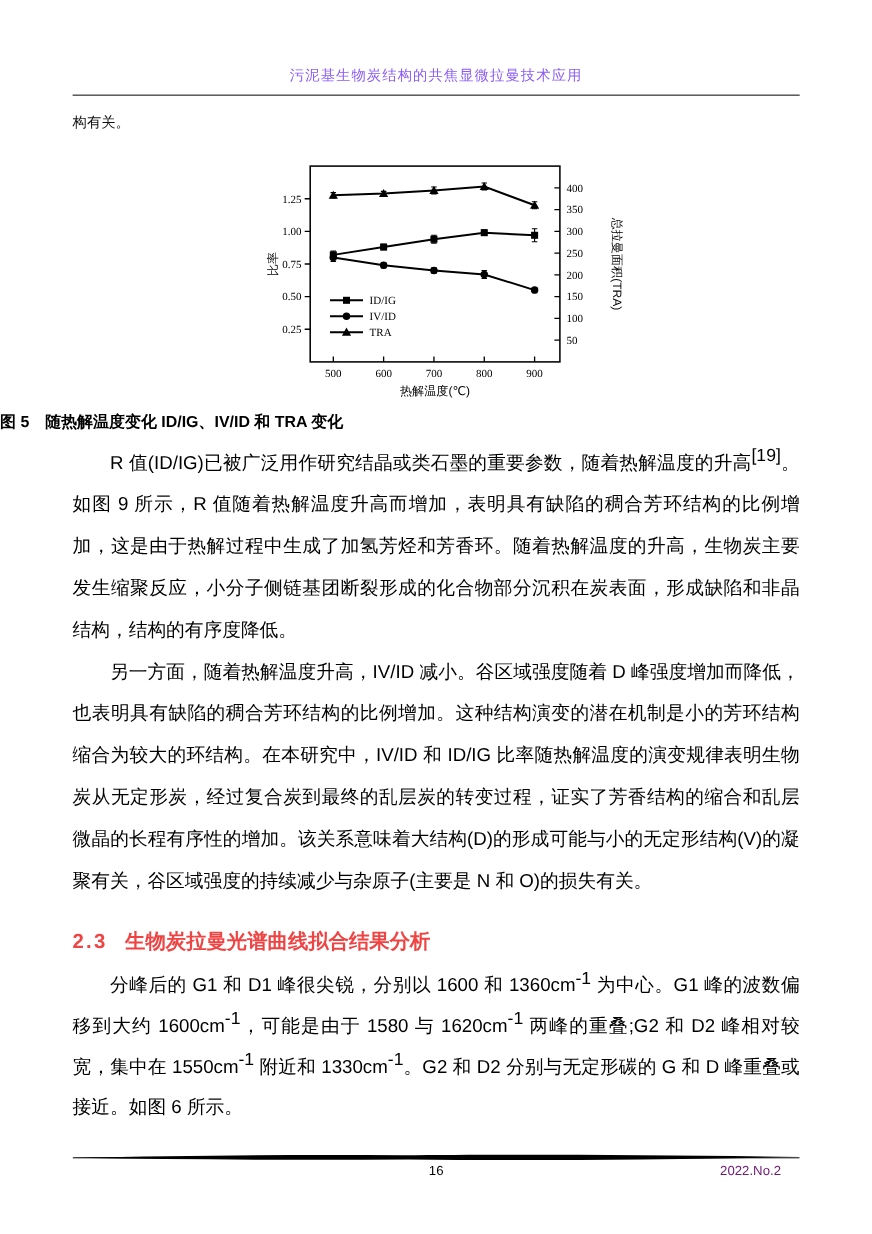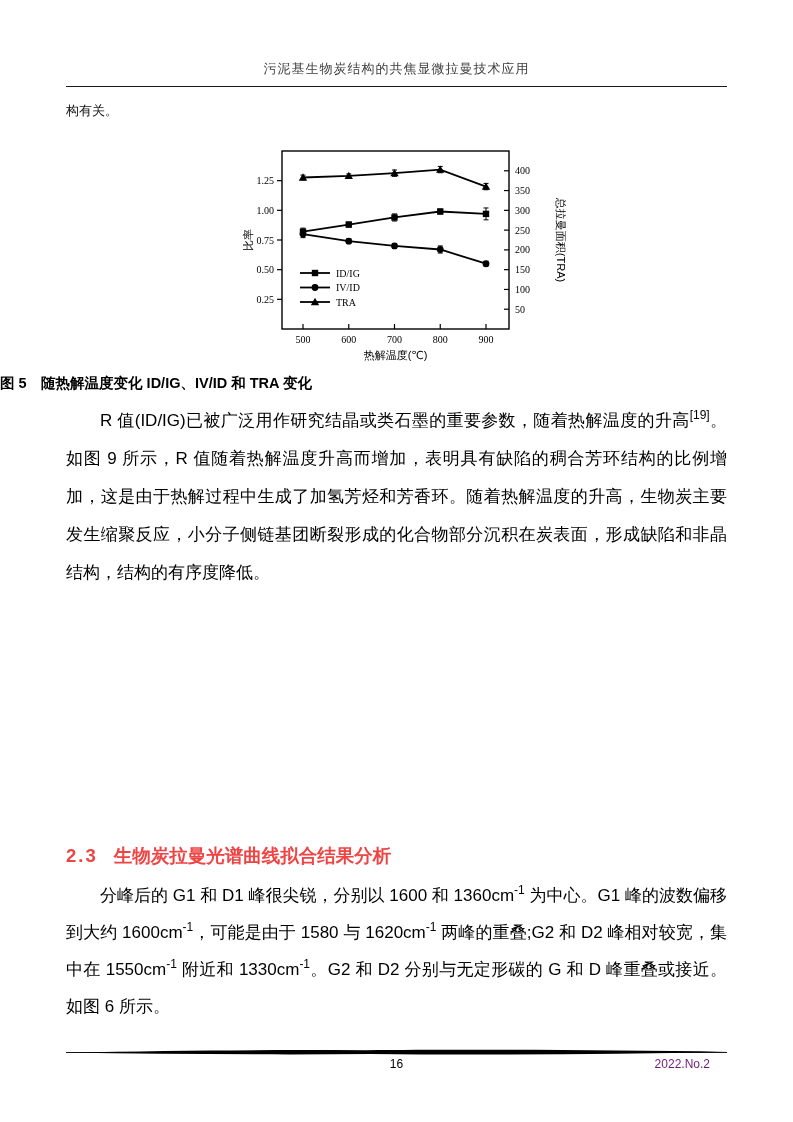--- a/index.html
+++ b/index.html
@@ -3,21 +3,21 @@
 <meta charset="utf-8">
 <style>
   html,body { margin:0; padding:0; background:#888; }
   .page {
     position:relative; width:793px; height:1122px; margin:0 auto;
     background:#ffffff; overflow:hidden;
     font-family:"Liberation Sans","DejaVu Sans",sans-serif; color:#111;
   }
   .running-header {
     position:absolute; top:60px; left:0; width:100%;
-    text-align:center; font-size:13px; color:#404040; letter-spacing:1px;font-family:Liberation Mono, monospace;
+    text-align:center; font-size:13px; color:#8b5cf6; letter-spacing:1px;font-family:Liberation Mono, monospace;
   }
   .header-rule {
     position:absolute; top:86px; left:66px; width:661px;
     border-top:1.6px solid #1a1a1a;
   }
   .leading-line {
     position:absolute; top:92px; left:66px; width:661px;
     font-size:13px; line-height:38px;
   }
   .figure { position:absolute; top:145px; left:240px; width:330px; margin:0; }
@@ -27,21 +27,21 @@
     text-align:left; font-size:14.5px; font-weight:bold; color:#000;
   }
   .bodytext {
     position:absolute; left:66px; width:661px; margin:0;
     font-size:17px; line-height:38px; text-align:justify; color:#000;
     text-indent:2em;
   }
   .p1 { top:402px; }
   .p2 { top:592px; }
   .p3 { top:877px; line-height:37px; }
-  .bodytext sup { font-size:12px; line-height:0; vertical-align:super; }
+  .bodytext sup { font-size:16px; line-height:0; vertical-align:super; }
   .section-heading {
     position:absolute; top:843px; left:66px; width:661px; margin:0;
     font-size:18.5px; font-weight:bold; color:#ef4444;
   }
   .section-heading .hnum { margin-right:16px; letter-spacing:2px; }
   .footer-bar { position:absolute; top:1049px; left:66px; }
   .page-number {
     position:absolute; top:1057px; left:66px; width:661px;
     text-align:center; font-size:12px; color:#000;
   }
@@ -175,20 +175,21 @@
         <text x="96" y="160.5" text-anchor="start" class="chart-tick">TRA</text>
         <text x="155.5" y="214" text-anchor="middle" class="chart-axis">热解温度(℃)</text>
         <text transform="translate(12,95) rotate(-90)" text-anchor="middle" class="chart-axis">比率</text>
         <text transform="translate(317,95) rotate(90)" text-anchor="middle" class="chart-axis">总拉曼面积(TRA)</text>
       </svg>
   </figure>
   <figcaption class="figure-caption">图 5　随热解温度变化 ID/IG、IV/ID 和 TRA 变化</figcaption>
 
   <p class="bodytext p1"><span>R 值(ID/IG)已被广泛用作研究结晶或类石墨的重要参数，随着热解温度的升高</span><sup>[19]</sup><span>。如图 9 所示，R 值随着热解温度升高而增加，表明具有缺陷的稠合芳环结构的比例增加，这是由于热解过程中生成了加氢芳烃和芳香环。随着热解温度的升高，生物炭主要发生缩聚反应，小分子侧链基团断裂形成的化合物部分沉积在炭表面，形成缺陷和非晶结构，结构的有序度降低。</span></p>
 
+  <p class="bodytext p2">另一方面，随着热解温度升高，IV/ID 减小。谷区域强度随着 D 峰强度增加而降低，也表明具有缺陷的稠合芳环结构的比例增加。这种结构演变的潜在机制是小的芳环结构缩合为较大的环结构。在本研究中，IV/ID 和 ID/IG 比率随热解温度的演变规律表明生物炭从无定形炭，经过复合炭到最终的乱层炭的转变过程，证实了芳香结构的缩合和乱层微晶的长程有序性的增加。该关系意味着大结构(D)的形成可能与小的无定形结构(V)的凝聚有关，谷区域强度的持续减少与杂原子(主要是 N 和 O)的损失有关。</p>
 
   <h2 class="section-heading"><span class="hnum">2.3</span><span>生物炭拉曼光谱曲线拟合结果分析</span></h2>
 
   <p class="bodytext p3"><span>分峰后的 G1 和 D1 峰很尖锐，分别以 1600 和 1360cm</span><sup>-1</sup><span> 为中心。G1 峰的波数偏移到大约 1600cm</span><sup>-1</sup><span>，可能是由于 1580 与 1620cm</span><sup>-1</sup><span> 两峰的重叠;G2 和 D2 峰相对较宽，集中在 1550cm</span><sup>-1</sup><span> 附近和 1330cm</span><sup>-1</sup><span>。G2 和 D2 分别与无定形碳的 G 和 D 峰重叠或接近。如图 6 所示。</span></p>
 
   <svg class="footer-bar" width="661" height="8" viewBox="0 0 661 8" xmlns="http://www.w3.org/2000/svg">
     <rect x="0" y="3.1" width="661" height="0.9" fill="#000"></rect>
     <path d="M0,3.6 C110,1.4 205,0.6 300,1.3 C400,0.3 540,0.9 661,2.9 C540,5.3 420,6.3 305,5.1 C205,5.9 100,5.1 0,3.6 Z" fill="#000"></path>
   </svg>
   <div class="page-number">16</div>

